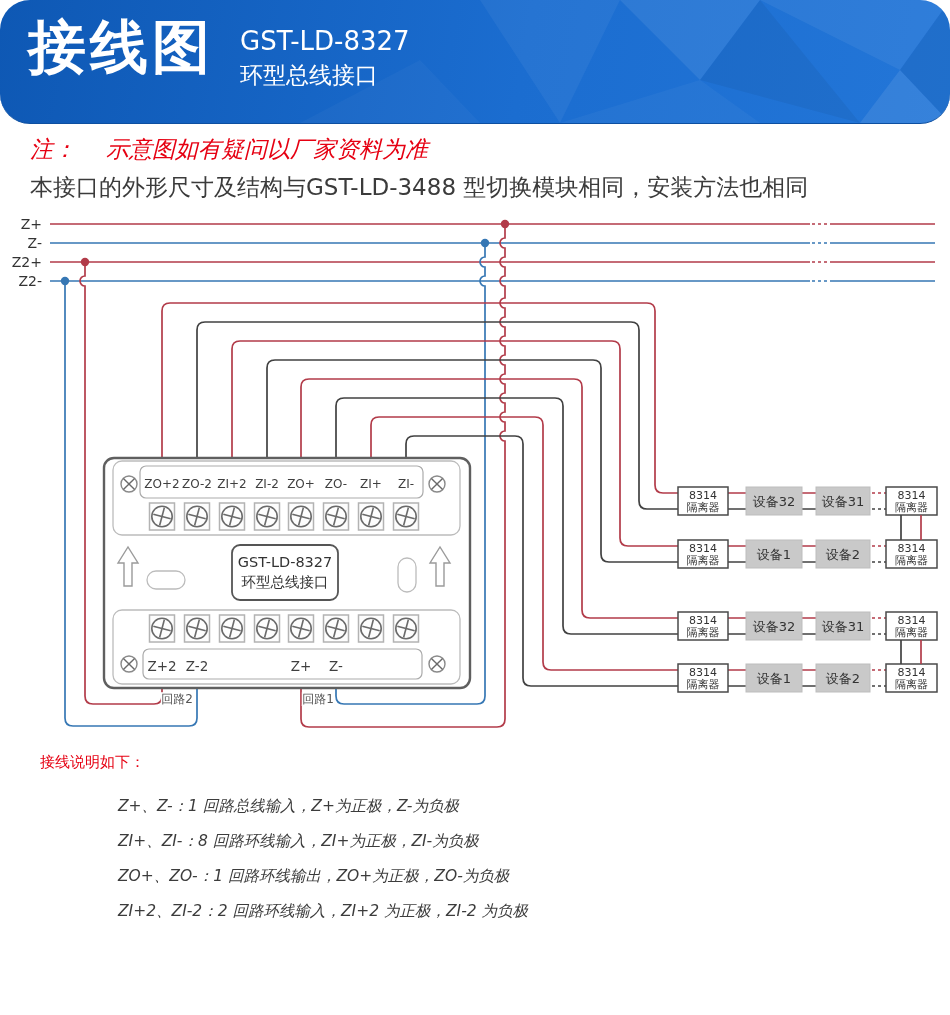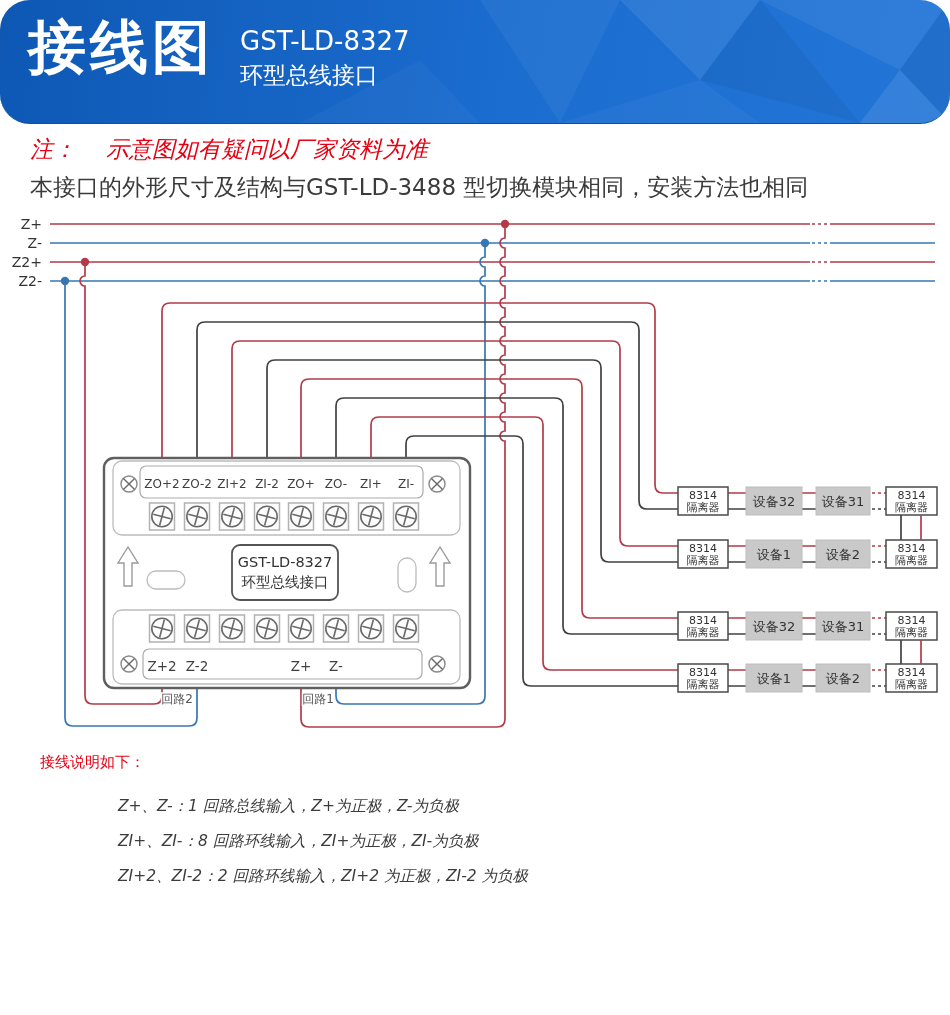--- a/index.html
+++ b/index.html
@@ -263,14 +263,15 @@
   <path class="w-blk" d="M901 640 V664"></path>
   <path class="w-red" d="M921 640 V664"></path>
 
 </g>
 </svg>
 
 <div class="legend-heading">接线说明如下：</div>
 <div class="legend">
   <div class="item">Z+、Z-：1 回路总线输入，Z+为正极，Z-为负极</div>
   <div class="item">ZI+、ZI-：8 回路环线输入，ZI+为正极，ZI-为负极</div>
+  <div class="item">ZO+、ZO-：1 回路环线输出，ZO+为正极，ZO-为负极</div>
   <div class="item">ZI+2、ZI-2：2 回路环线输入，ZI+2 为正极，ZI-2 为负极</div>
 </div>
 
 </body></html>

